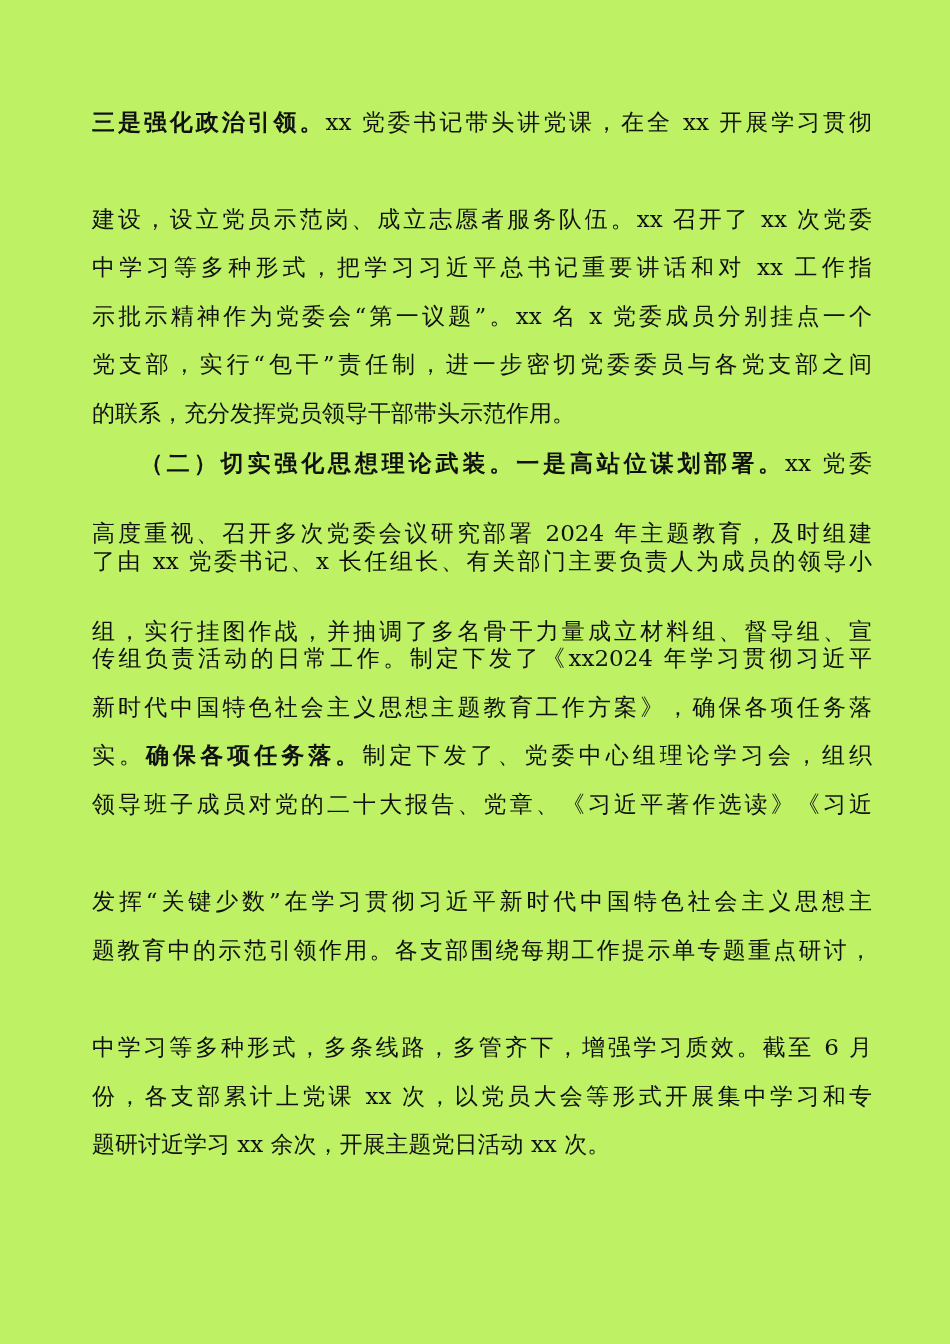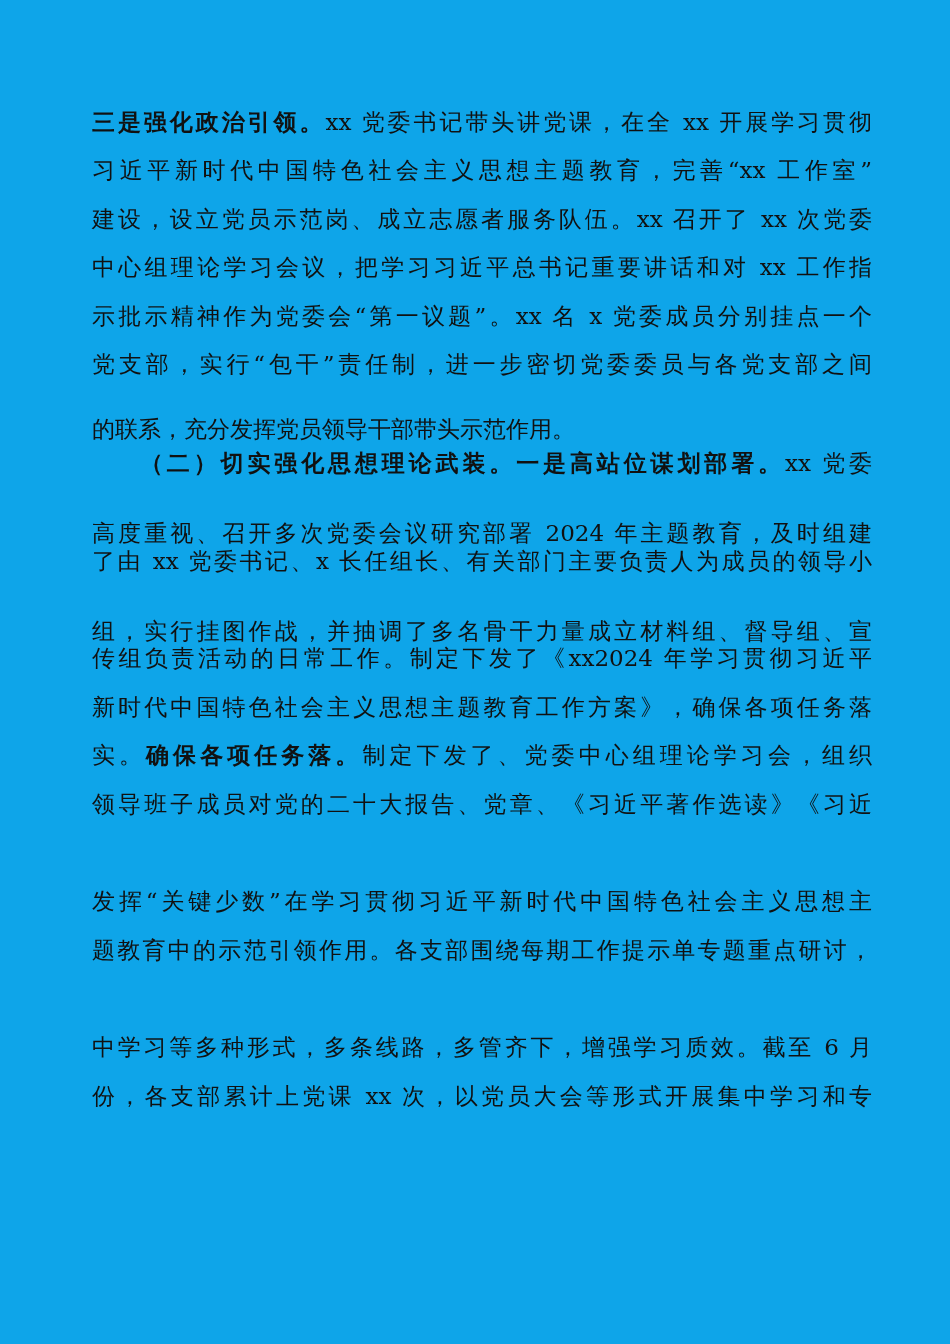--- a/index.html
+++ b/index.html
@@ -1,53 +1,53 @@
 <!DOCTYPE html>
 <html><head>
 <meta charset="utf-8">
 <style>
   html, body { margin: 0; padding: 0; background: #ffffff; }
   body { width: 950px; height: 1344px; position: relative; overflow: hidden; }
-  .page { position: absolute; left: 0; top: 0; width: 950px; height: 1344px; background: #0ea5e9; }
+  .page { position: absolute; left: 0; top: 0; width: 950px; height: 1344px; background: #bef264; }
   .line {
     position: absolute;
     left: 92px;
     width: 780px;
     height: 40px;
     font-family: "DejaVu Serif", "Liberation Serif", serif;
     font-size: 23px;
     line-height: 40px;
     color: #111111;
     white-space: nowrap;
     text-align: justify;
     text-align-last: justify;
     letter-spacing: 0px;
   }
-  .line.last { text-align-last: left; margin-top: 16px; }
+  .line.last { text-align-last: left; }
   .line.indent { left: 140px; width: 732px; }
   .b { font-family: "DejaVu Sans", "Liberation Sans", sans-serif; font-weight: bold; }
 </style>
 </head>
 <body>
 
 <div class="page">
 
   <div class="line" style="top:102px"><span class="b">三是强化政治引领。</span><span>xx 党委书记带头讲党课，在全 xx 开展学习贯彻</span></div>
-  <div class="line" style="top:150px">习近平新时代中国特色社会主义思想主题教育，完善“xx 工作室”</div>
   <div class="line" style="top:199px">建设，设立党员示范岗、成立志愿者服务队伍。xx 召开了 xx 次党委</div>
-  <div class="line" style="top:247px">中心组理论学习会议，把学习习近平总书记重要讲话和对 xx 工作指</div>
+  <div class="line" style="top:247px">中学习等多种形式，把学习习近平总书记重要讲话和对 xx 工作指</div>
   <div class="line" style="top:344px">党支部，实行“包干”责任制，进一步密切党委委员与各党支部之间</div>
   <div class="line" style="top:296px">示批示精神作为党委会“第一议题”。xx 名 x 党委成员分别挂点一个</div>
   <div class="line last" style="top:393px">的联系，充分发挥党员领导干部带头示范作用。</div>
 
   <div class="line indent" style="top:443px"><span class="b">（二）切实强化思想理论武装。一是高站位谋划部署。</span><span>xx 党委</span></div>
   <div class="line" style="top:513px">高度重视、召开多次党委会议研究部署 2024 年主题教育，及时组建</div>
   <div class="line" style="top:541px">了由 xx 党委书记、x 长任组长、有关部门主要负责人为成员的领导小</div>
   <div class="line" style="top:611px">组，实行挂图作战，并抽调了多名骨干力量成立材料组、督导组、宣</div>
   <div class="line" style="top:638px">传组负责活动的日常工作。制定下发了《xx2024 年学习贯彻习近平</div>
   <div class="line" style="top:687px">新时代中国特色社会主义思想主题教育工作方案》，确保各项任务落</div>
   <div class="line" style="top:735px"><span>实。</span><span class="b">确保各项任务落。</span><span>制定下发了、党委中心组理论学习会，组织</span></div>
   <div class="line" style="top:784px">领导班子成员对党的二十大报告、党章、《习近平著作选读》《习近</div>
   <div class="line" style="top:881px">发挥“关键少数”在学习贯彻习近平新时代中国特色社会主义思想主</div>
   <div class="line" style="top:930px">题教育中的示范引领作用。各支部围绕每期工作提示单专题重点研讨，</div>
   <div class="line" style="top:1027px">中学习等多种形式，多条线路，多管齐下，增强学习质效。截至 6 月</div>
   <div class="line" style="top:1076px">份，各支部累计上党课 xx 次，以党员大会等形式开展集中学习和专</div>
+  <div class="line last" style="top:1124px">题研讨近学习 xx 余次，开展主题党日活动 xx 次。</div>
 </div>
 
 </body></html>

